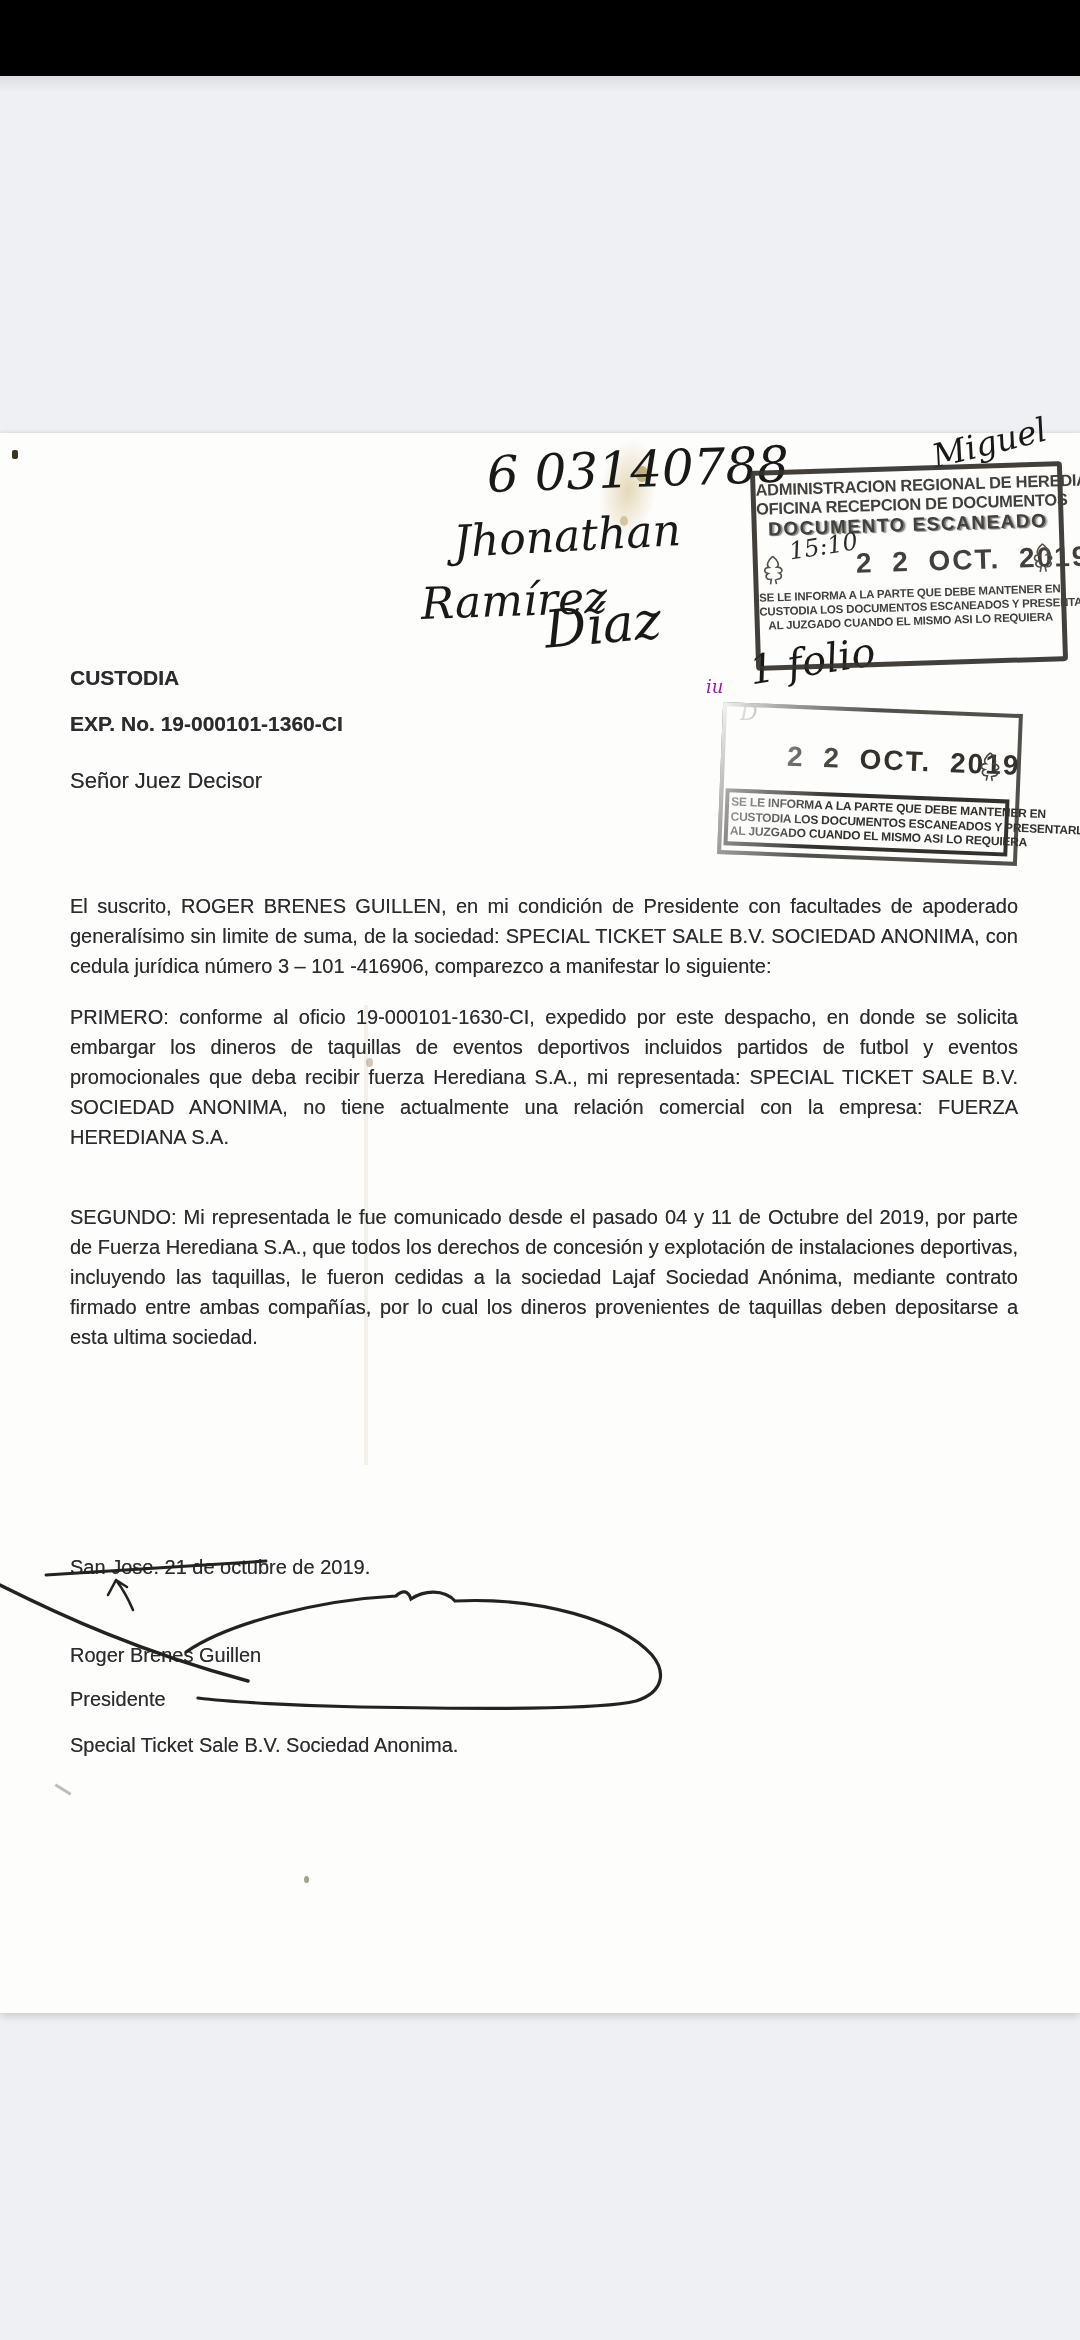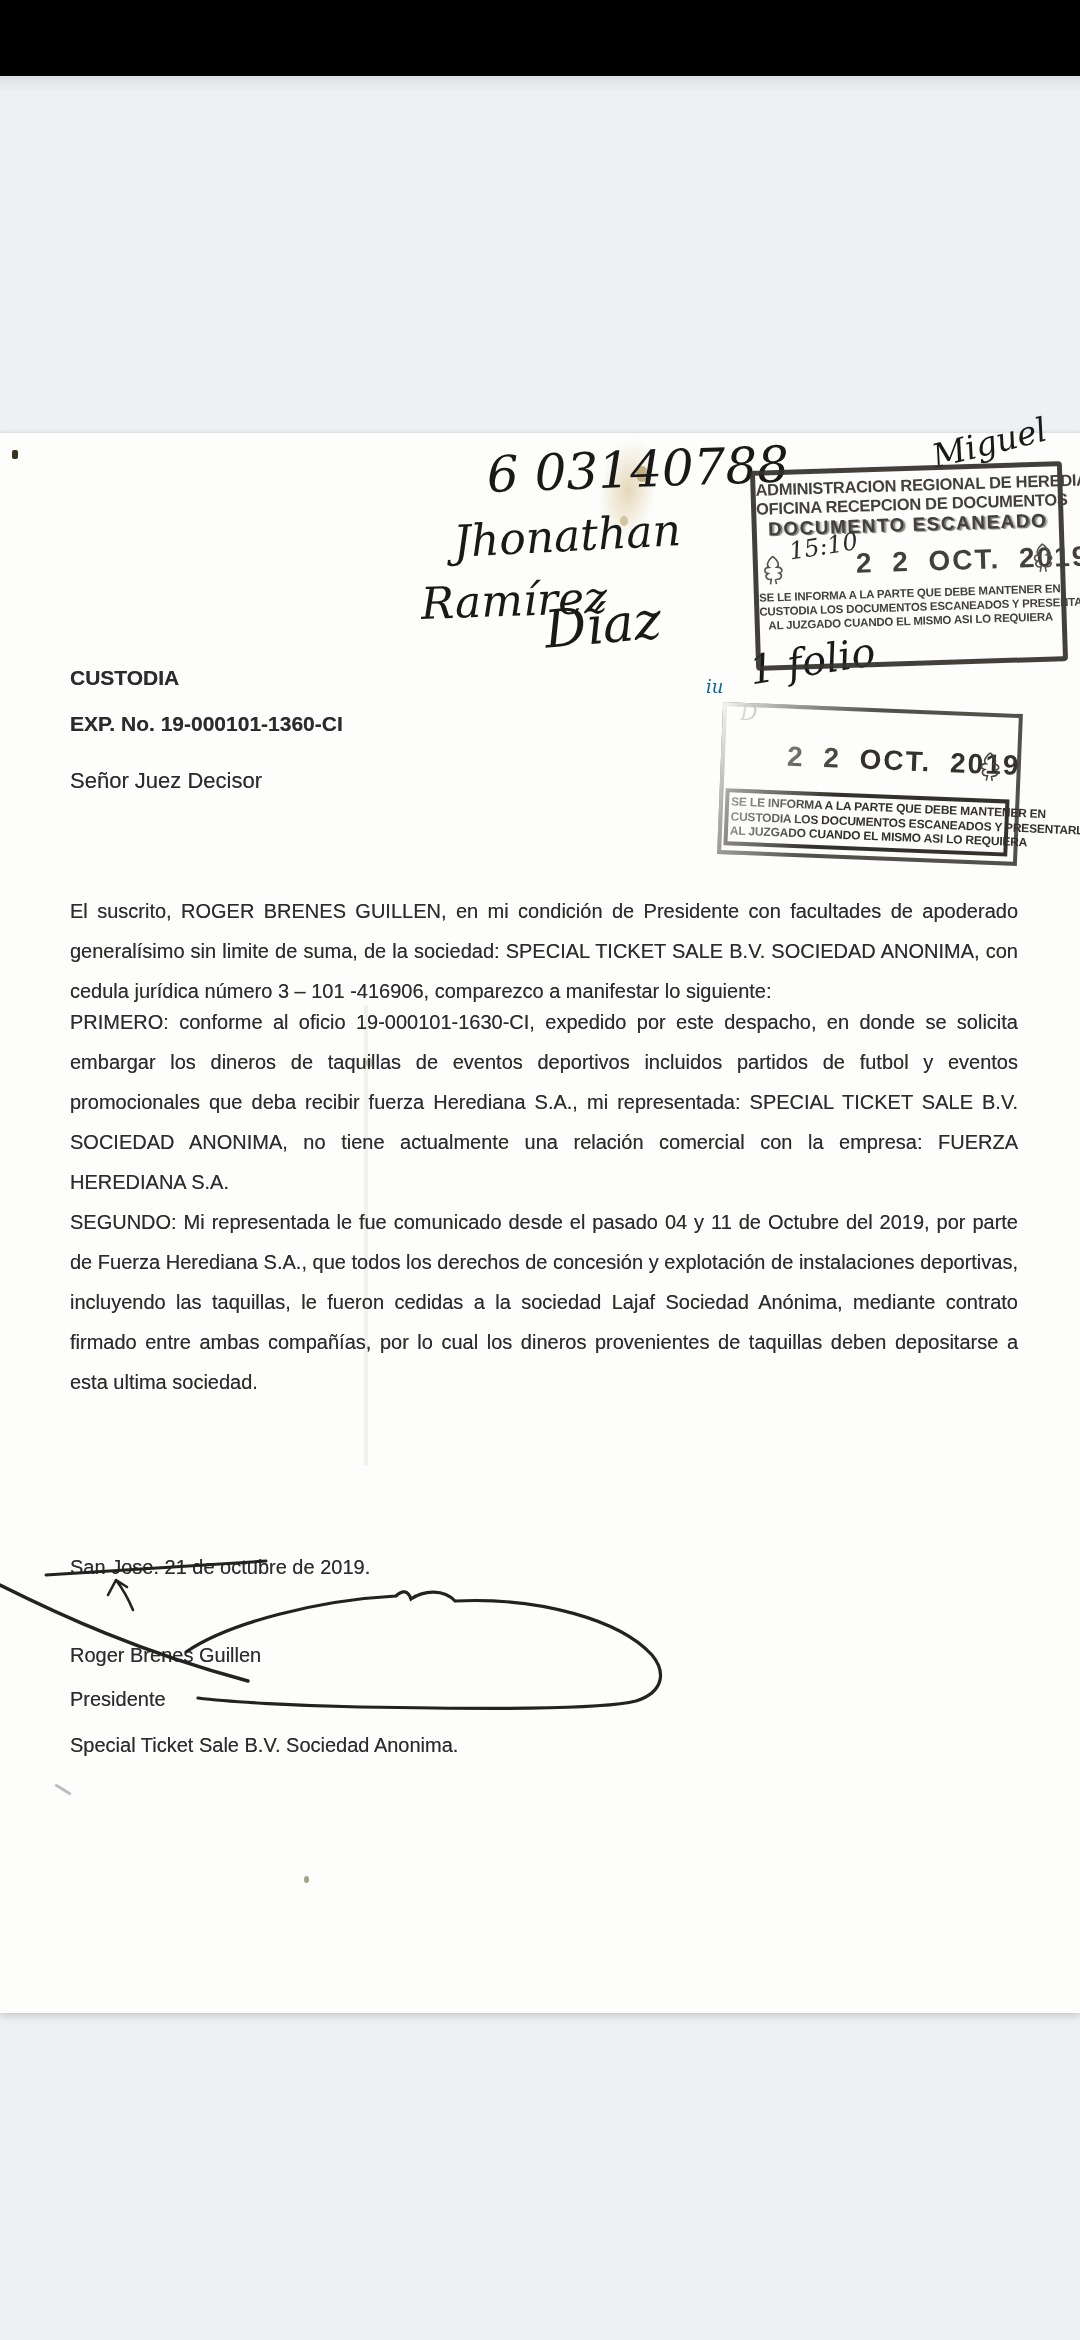--- a/index.html
+++ b/index.html
@@ -10,26 +10,26 @@
   .topbar{left:0;top:0;width:1080px;height:76px;background:#000;}
   .topbar-shadow{left:0;top:76px;width:1080px;height:16px;
       background:linear-gradient(#dcdfe3,#eef0f3);}
   
   .page{left:0;top:433px;width:1080px;height:1580px;background:#fdfdfc;
       box-shadow:0 -1px 3px rgba(0,0,0,.05),0 3px 8px rgba(0,0,0,.16);}
   
   .doc{color:#2c2c2e;text-shadow:0 0 .5px rgba(60,60,60,.65);}
   .h-bold{font-weight:bold;font-size:21px;white-space:nowrap;}
   .line1{font-size:22px;white-space:nowrap;}
-  .para{width:948px;font-size:20px;line-height:40px;text-align:justify;}
+  .para{width:948px;font-size:20px;line-height:30px;text-align:justify;}
   .nowrap{white-space:nowrap;font-size:20px;}
   
   .hand{font-family:"DejaVu Serif",serif;font-style:italic;color:#191918;
         white-space:nowrap;transform-origin:left top;}
-  .pencil{font-family:"DejaVu Serif",serif;font-style:italic;color:#0369a1;white-space:nowrap;}
+  .pencil{font-family:"DejaVu Serif",serif;font-style:italic;color:#a21caf;white-space:nowrap;}
   
   .stamp{box-sizing:border-box;color:#34312c;text-align:center;transform-origin:center;}
   .stamp1{left:753px;top:466px;width:312px;height:200px;border:5px solid #34312c;
       border-radius:4px;transform:rotate(-1.8deg);opacity:.92;padding-top:5px;}
   .stamp1 .s-l1{font-size:16.5px;font-weight:bold;letter-spacing:-.3px;white-space:nowrap;}
   .stamp1 .s-l3{font-size:19px;font-weight:bold;letter-spacing:1.5px;white-space:nowrap;
       text-shadow:1.5px 1px 0 rgba(52,49,44,.55),3px 1px 1px rgba(52,49,44,.25);}
   .daterow{position:relative;height:44px;margin-top:2px;}
   .bigdate{font-size:28px;font-weight:bold;letter-spacing:2px;word-spacing:9px;white-space:nowrap;}
   .notice{font-size:11.5px;font-weight:bold;line-height:14px;letter-spacing:-.2px;white-space:nowrap;}

